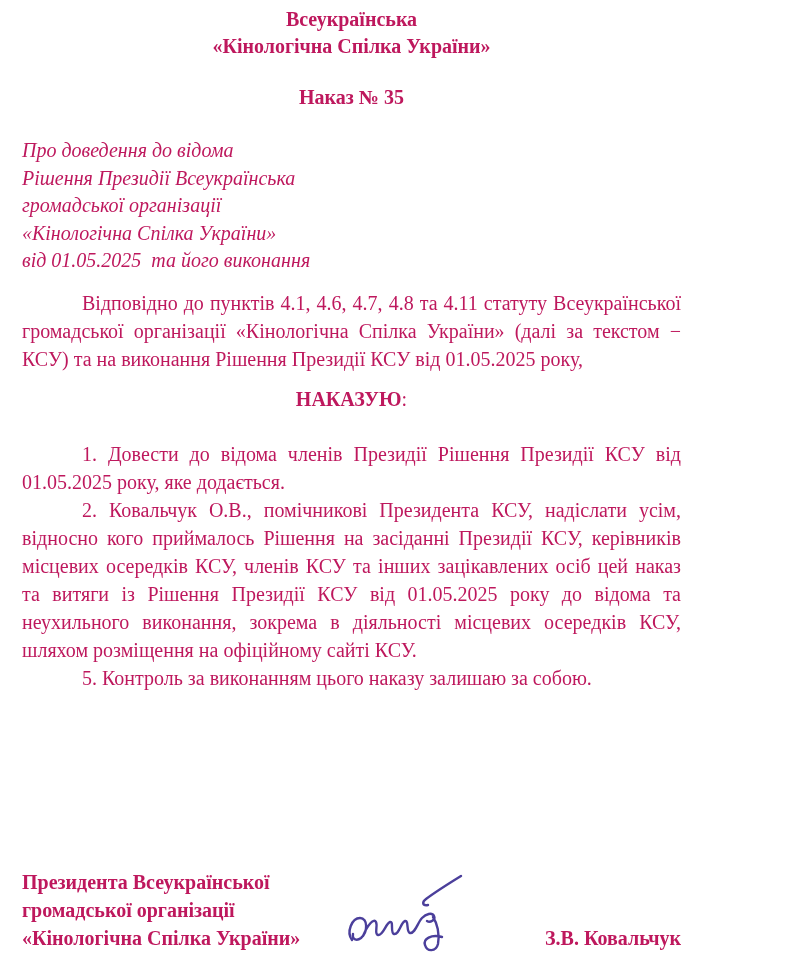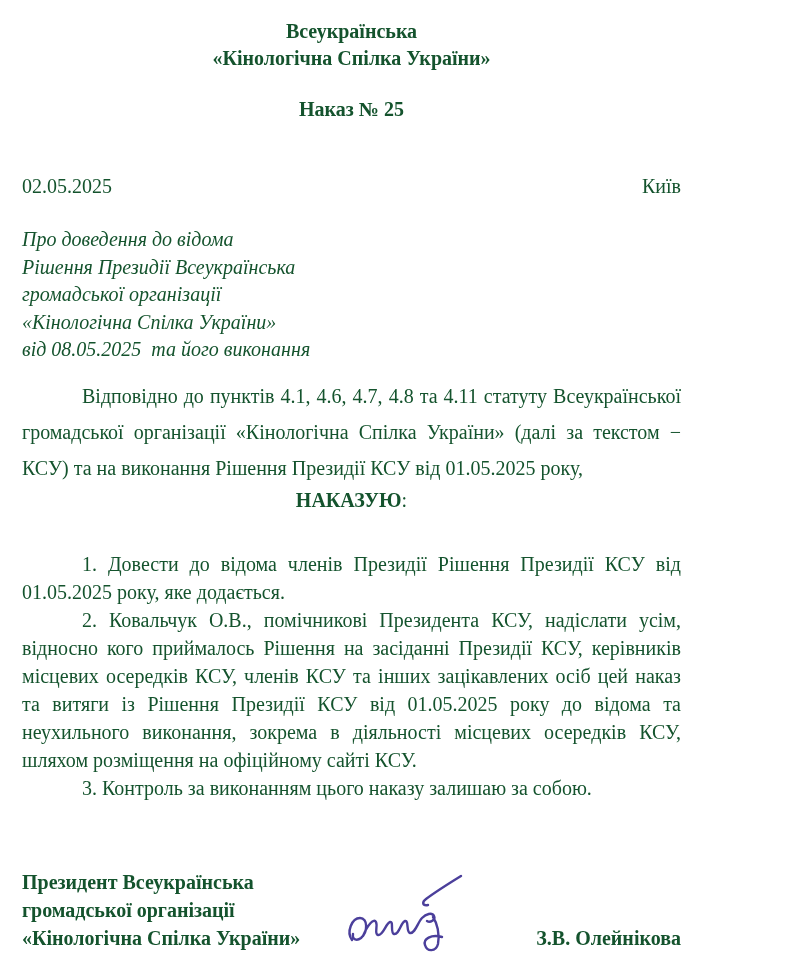--- a/index.html
+++ b/index.html
@@ -1,50 +1,50 @@
 <!DOCTYPE html>
 <html lang="uk"><head>
 <meta charset="utf-8">
 <style>
   html, body { margin: 0; padding: 0; background: #ffffff; }
   .page {
     position: relative;
     width: 736px;
     height: 966px;
     box-sizing: border-box;
-    padding: 18px 55px 0 22px;
+    padding: 6px 55px 0 22px;
     background: #ffffff;
-    color: #14532d;
+    color: #be185d;
     font-family: "Liberation Serif", "DejaVu Serif", serif;
     font-size: 20px;
     overflow: hidden;
   }
   .org-header { text-align: center; font-weight: bold; line-height: 27px; }
   .order-no { text-align: center; font-weight: bold; line-height: 27px; margin-top: 24px; }
   .meta-row {
     margin-top: 50px;
     display: flex;
     justify-content: space-between;
     line-height: 27px;
   }
   .subject { margin-top: 26px; font-style: italic; line-height: 27.5px; }
   .subject-line { white-space: pre; }
   .intro {
     margin: 14px 0 0 0;
     text-align: justify;
     text-indent: 60px;
-    line-height: 36px;
+    line-height: 28px;
   }
   .decree-heading {
-    margin-top: 0;
+    margin-top: 12px;
     text-align: center;
     line-height: 28px;
   }
   .decree-heading .decree-word { font-weight: bold; }
-  .items { margin-top: 36px; }
+  .items { margin-top: 27px; }
   .item {
     margin: 0;
     text-align: justify;
     text-indent: 60px;
     line-height: 28px;
   }
   .signature-block {
     position: absolute;
     left: 22px;
     right: 55px;
@@ -67,60 +67,56 @@
 </head>
 <body>
 
 <div class="page">
 
   <div class="org-header">
     <div>Всеукраїнська</div>
     <div>«Кінологічна Спілка України»</div>
   </div>
 
-  <div class="order-no">Наказ № 25</div>
+  <div class="order-no">Наказ № 35</div>
 
-  <div class="meta-row">
-    <span>02.05.2025</span>
-    <span>Київ</span>
-  </div>
 
   <div class="subject">
     <div class="subject-line">Про доведення до відома</div>
     <div class="subject-line">Рішення Президії Всеукраїнська</div>
     <div class="subject-line">громадської організації</div>
     <div class="subject-line">«Кінологічна Спілка України»</div>
-    <div class="subject-line">від 08.05.2025  та його виконання</div>
+    <div class="subject-line">від 01.05.2025  та його виконання</div>
   </div>
 
   <p class="intro">Відповідно до пунктів 4.1, 4.6, 4.7, 4.8 та 4.11 статуту Всеукраїнської громадської організації «Кінологічна Спілка України» (далі за текстом − КСУ) та на виконання Рішення Президії КСУ від 01.05.2025 року,</p>
 
   <div class="decree-heading">
     <span class="decree-word">НАКАЗУЮ</span><span>:</span>
   </div>
 
   <div class="items">
     <p class="item">1. Довести до відома членів Президії Рішення Президії КСУ від 01.05.2025 року, яке додається.</p>
     <p class="item">2. Ковальчук О.В., помічникові Президента КСУ, надіслати усім, відносно кого приймалось Рішення на засіданні Президії КСУ, керівників місцевих осередків КСУ, членів КСУ та інших зацікавлених осіб цей наказ та витяги із Рішення Президії КСУ від 01.05.2025 року до відома та неухильного виконання, зокрема в діяльності місцевих осередків КСУ, шляхом розміщення на офіційному сайті КСУ.</p>
-    <p class="item">3. Контроль за виконанням цього наказу залишаю за собою.</p>
+    <p class="item">5. Контроль за виконанням цього наказу залишаю за собою.</p>
   </div>
 
   <div class="signature-block">
     <div class="signature-title">
-      <div>Президент Всеукраїнська</div>
+      <div>Президента Всеукраїнської</div>
       <div>громадської організації</div>
       <div>«Кінологічна Спілка України»</div>
     </div>
 
     <svg class="signature-ink" viewBox="0 0 160 104" xmlns="http://www.w3.org/2000/svg">
 
       <path d="M 131 16 C 118 24, 104 33, 96 39 C 92 42, 92 46, 98 45" fill="none" stroke-width="2.4" stroke-linecap="round" stroke="#4b3f9b"></path>
 
       <path d="M 22 80 C 16 72, 22 58, 30 58 C 38 58, 38 72, 31 78 C 27 81, 22 80, 23 74
                M 33 76 C 38 64, 44 58, 46 62 C 48 66, 44 74, 48 75 C 53 76, 56 63, 60 62 C 64 61, 60 73, 64 74 C 69 75, 71 62, 75 61 C 79 60, 76 72, 80 73 C 85 74, 88 62, 92 58
                C 96 54, 102 52, 104 56 C 106 60, 100 63, 97 61
                M 103 57 C 107 63, 110 74, 108 84 C 106 92, 97 92, 95 85 C 93 79, 101 74, 112 77" fill="none" stroke-width="2.4" stroke-linecap="round" stroke-linejoin="round" stroke="#4b3f9b"></path>
     </svg>
 
-    <div class="signature-name">З.В. Олейнікова</div>
+    <div class="signature-name">З.В. Ковальчук</div>
   </div>
 
 </div>
 
 </body></html>

